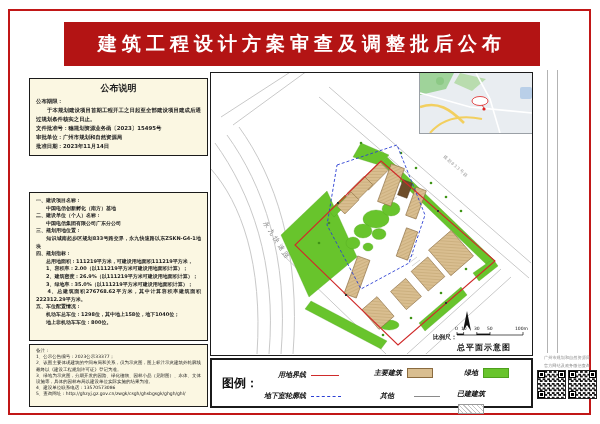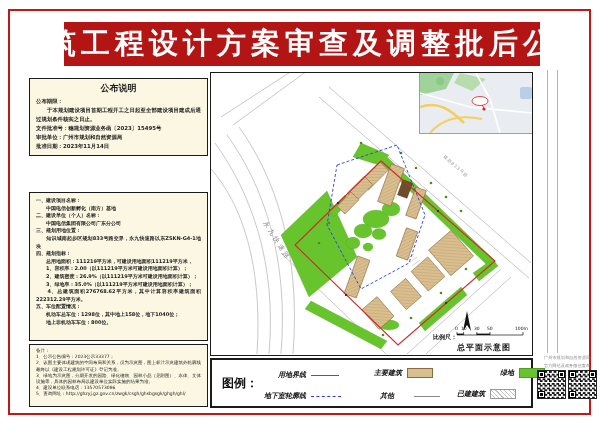--- a/index.html
+++ b/index.html
@@ -4,21 +4,21 @@
 <style>
   html,body{margin:0;padding:0;}
   body{width:600px;height:424px;position:relative;background:#ffffff;
        font-family:"DejaVu Sans","Liberation Sans",sans-serif;overflow:hidden;}
   .abs{position:absolute;}
   
   #frame{left:8px;top:9px;width:579px;height:402px;border:2.5px solid #c11717;}
   
   #banner{left:64px;top:22px;width:476px;height:44px;background:#b31414;
           display:flex;align-items:center;justify-content:center;}
-  #banner .t{color:#fff;font-weight:bold;font-size:29px;letter-spacing:5px;white-space:nowrap;}
+  #banner .t{color:#fff;font-weight:bold;font-size:19px;letter-spacing:5px;white-space:nowrap;}
   
   .panelbox{left:29px;width:179px;background:#fbf7e2;border:1.6px solid #1b1b1b;box-sizing:border-box;color:#222;}
   #box-announce{top:78px;height:78px;padding:3px 6px;}
   #box-announce .bt{text-align:center;font-weight:bold;font-size:9px;margin-bottom:2px;}
   #box-announce p{margin:0;font-size:5.4px;line-height:1.65;font-weight:bold;text-align:justify;}
   #box-info{top:192px;height:149px;padding:4px 6px;overflow:hidden;}
   #box-info p{margin:0;font-size:5px;line-height:1.52;font-weight:bold;text-align:justify;}
   #box-notes{top:344px;height:63px;padding:3px 6px;overflow:hidden;}
   #box-notes p{margin:0;font-size:4.5px;line-height:1.38;text-align:justify;}
   
@@ -224,33 +224,33 @@
 <div class="abs" id="legend">
   <span class="abs lt">图例：</span>
   <div class="litem" style="left:66px;top:10px;">
     <span class="ll">用地界线</span>
     <span class="sym sym-line-red"></span>
   </div>
   <div class="litem" style="left:162px;top:8px;">
     <span class="ll">主要建筑</span>
     <span class="sym sym-tan"></span>
   </div>
-  <div class="litem" style="left:252px;top:8px;margin-left:36px;">
+  <div class="litem" style="left:252px;top:8px;">
     <span class="ll">绿地</span>
     <span class="sym sym-green"></span>
   </div>
   <div class="litem" style="left:52px;top:31px;">
     <span class="ll">地下室轮廓线</span>
     <span class="sym sym-dash-blue"></span>
   </div>
   <div class="litem" style="left:168px;top:31px;gap:20px;">
     <span class="ll">其他</span>
     <span class="sym sym-line-gray"></span>
   </div>
-  <div class="litem" style="left:245px;top:29px;">
+  <div class="litem" style="left:245px;top:29px;flex-direction:column;">
     <span class="ll">已建建筑</span>
     <span class="sym sym-hatch"></span>
   </div>
 </div>
 
 <div class="abs fold" style="left:547px;"></div>
 <div class="abs fold" style="left:557px;"></div>
 
 <div class="abs" id="qrblock">
   <p class="cap">广州市规划和自然资源局</p>

